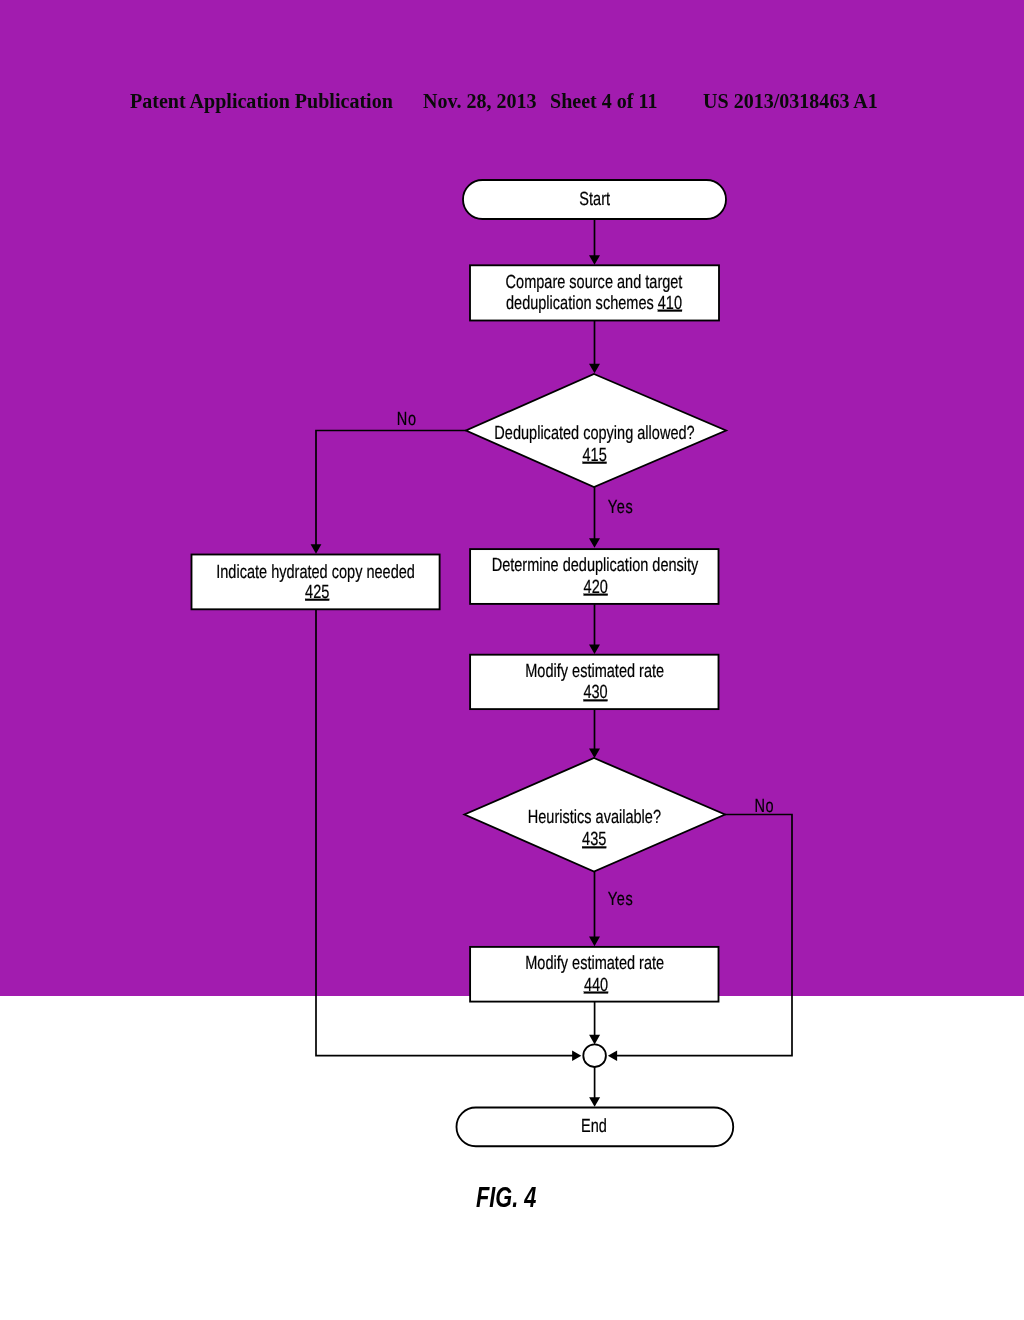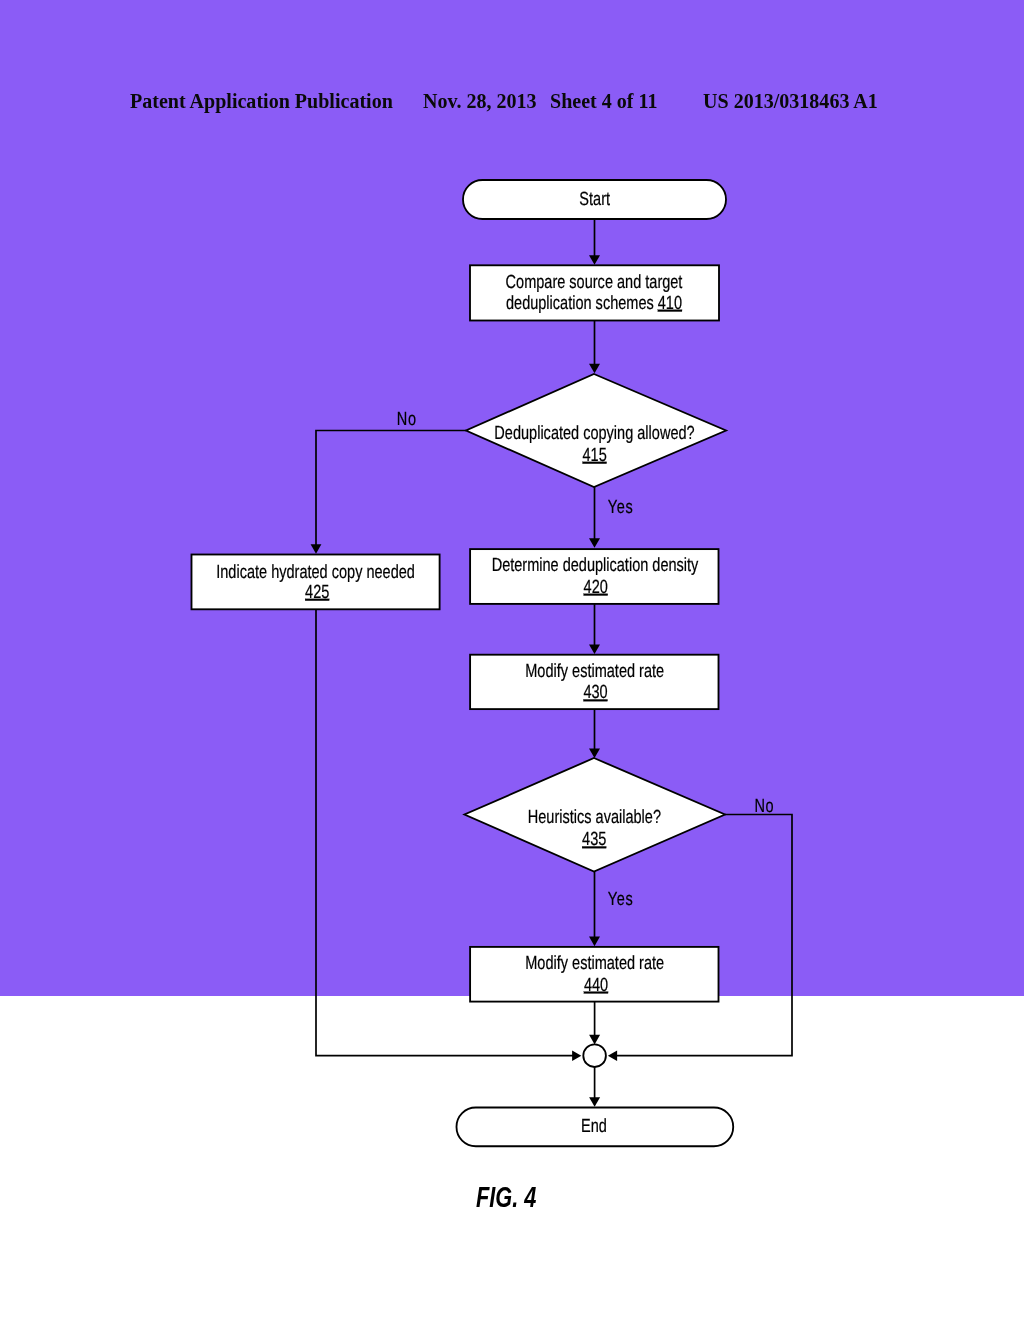--- a/index.html
+++ b/index.html
@@ -1,19 +1,19 @@
 <!DOCTYPE html>
 <html><head>
 <meta charset="utf-8">
 <style>
   html,body{margin:0;padding:0;background:#ffffff;}
   body{width:1024px;height:1320px;position:relative;overflow:hidden;
        font-family:"Liberation Sans", sans-serif;color:#000;
        -webkit-font-smoothing:antialiased;}
-  .page{position:absolute;left:0;top:0;width:1024px;height:996px;background:#8b5cf6;text-decoration:underline;}
+  .page{position:absolute;left:0;top:0;width:1024px;height:996px;background:#a21caf;text-decoration:underline;}
   .hdr{position:absolute;font-family:"Liberation Serif", serif;font-weight:bold;
        font-size:21.4px;white-space:pre;color:#0a0a0a;
        transform:scaleX(0.937);transform-origin:left center;}
   #hdr-pub{left:130px;top:88.5px;}
   #hdr-date{left:423px;top:88.5px;}
   #hdr-num{left:703px;top:88.5px;}
   #hdr-sheet{left:550px;top:88.5px;}
   svg.flow{position:absolute;left:0;top:0;}
   .fignum{position:absolute;left:476px;top:1180px;font-size:29.9px;font-weight:bold;
           font-style:italic;font-family:"Liberation Sans",sans-serif;

